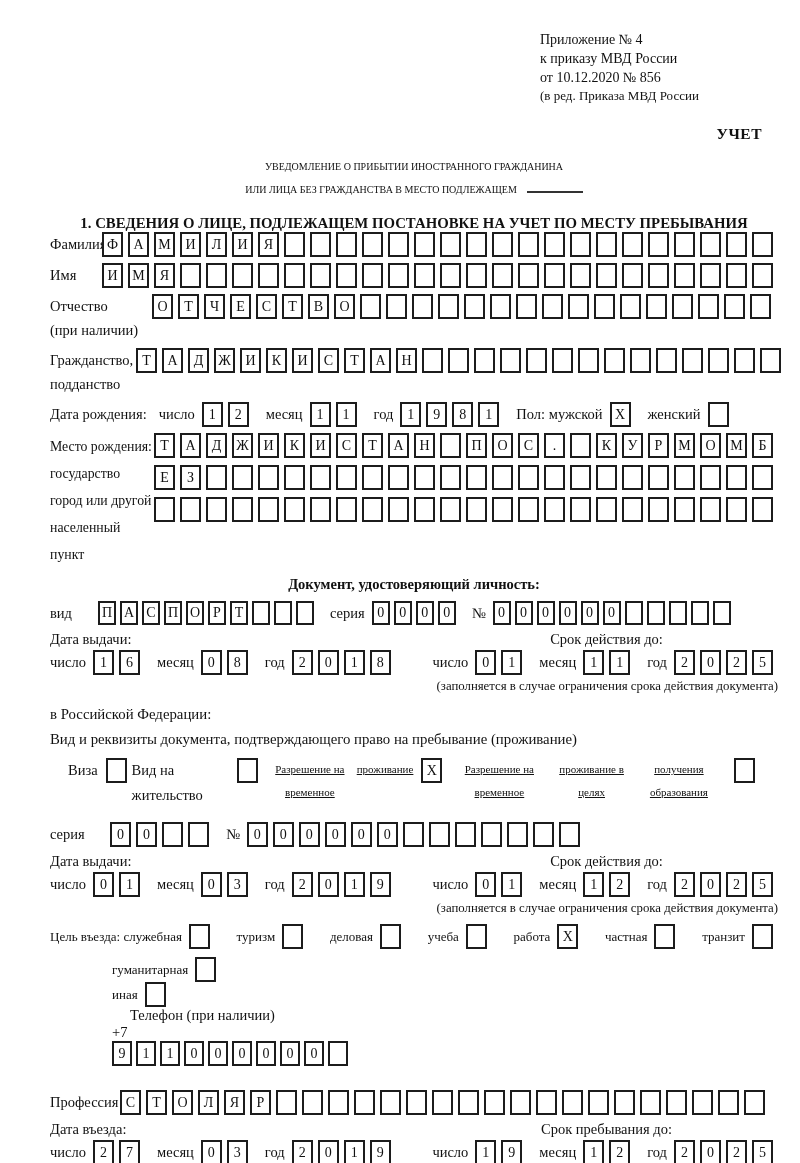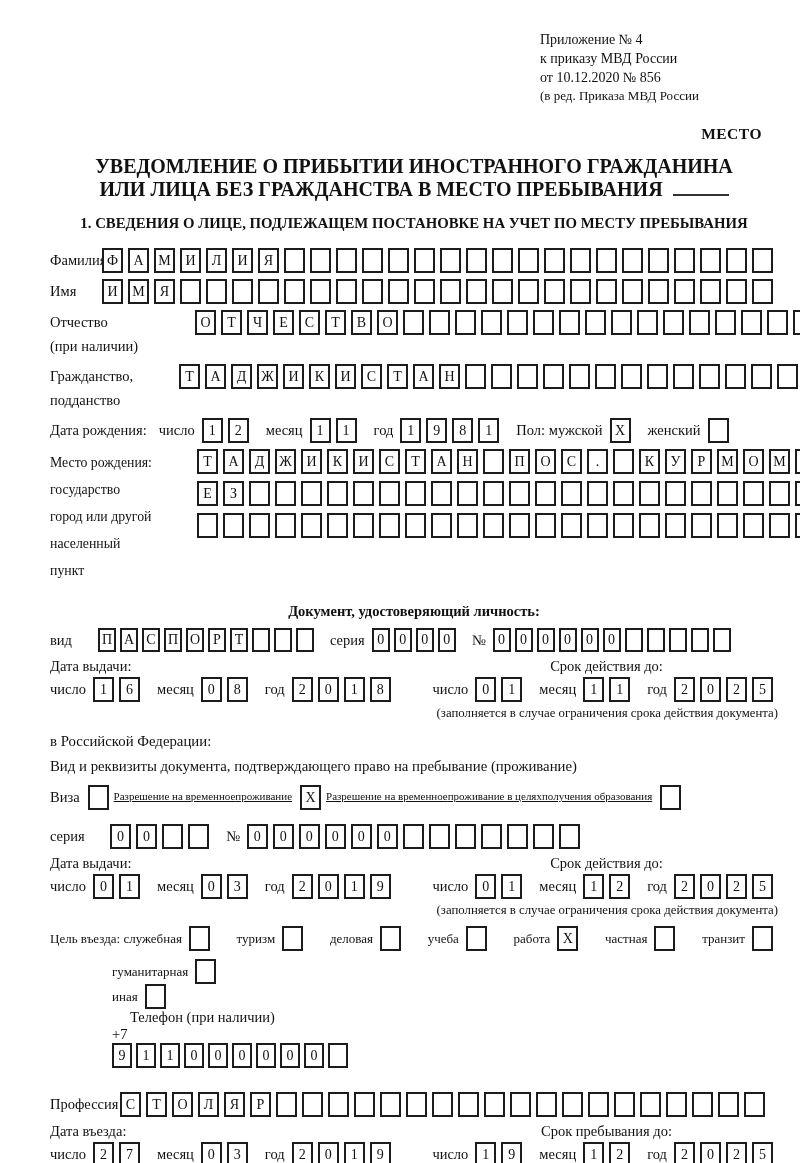--- a/index.html
+++ b/index.html
@@ -9,27 +9,27 @@
     font-family: "Liberation Serif", "DejaVu Serif", serif;
     color: #111; font-size: 15px;
   }
   .page { padding: 30px 22px 0 50px; }
 
   
   .hdr { width: 238px; margin-left: auto; font-size: 14px; line-height: 19px; }
   .hdr .small { font-size: 13px; line-height: 18px; }
   .forma { text-align: right; padding-right: 16px; font-weight: bold; font-size: 15.5px; margin: 20px 0 12px; letter-spacing: .5px; }
 
-  .title { text-align: center; font-weight: bold; font-size: 20px; line-height: 23px; margin-bottom: 14px; }
+  .title { text-align: center; font-weight: normal; font-size: 10px; line-height: 23px; margin-bottom: 14px; }
   .blank-line { display: inline-block; width: 56px; height: 13px; border-bottom: 2.5px solid #333; margin-left: 10px; }
 
-  .sec-heading { font-weight: bold; font-size: 14.8px; text-align: center; margin: 10px 0 16px; }
+  .sec-heading { font-weight: bold; font-size: 14.8px; text-align: center; margin: 10px 0 0; }
 
   .row { display: flex; align-items: center; margin-bottom: 6px; }
-  .row.top { align-items: flex-start; gap: 43px; }
+  .row.top { align-items: flex-start; }
   .lbl { flex: none; font-size: 14.5px; }
   .lbl-stack { flex: none; display: flex; flex-direction: column; font-size: 14.5px; line-height: 24px; }
   .w-name { width: 52px; }
   .w-pat  { width: 102px; }
   .w-cit  { width: 86px; }
   .w-bp   { width: 104px; font-size: 13.8px; line-height: 27px; }
   .w-prof { width: 70px; }
   .w-rep  { width: 92px; font-size: 13.8px; line-height: 21px; }
 
   .cells { display: inline-flex; flex: none; }
@@ -39,33 +39,33 @@
     display: inline-flex; align-items: center; justify-content: center;
     font-size: 14px; font-family: "Liberation Serif", serif;
   }
   .compact .cell { width: 18px; margin-right: 4px; height: 24px; }
   .rows-col { display: flex; flex-direction: column; }
   .rows-col .cells { margin-bottom: 7px; }
 
   .dlbl { flex: none; margin: 0 7px 0 12px; font-size: 14.5px; }
   .dlbl.first { margin-left: 0; }
 
-  .center-heading { text-align: center; font-weight: bold; font-size: 14.5px; margin: 19px 0 8px; }
+  .center-heading { text-align: center; font-weight: bold; font-size: 14.5px; margin: 8px 0 8px; }
 
   .date-heads { display: flex; font-size: 14.5px; margin: 4px 0 2px; }
   .dh-left { width: 385px; }
   .dh-right { flex: 1; text-align: center; }
   .date-cols { display: flex; margin-bottom: 4px; }
   .dc-left { width: 385px; display: flex; align-items: center; }
   .dc-right { flex: 1; display: flex; align-items: center; }
   .note { text-align: right; font-size: 12.8px; margin: 0 0 8px; }
 
   .plain { font-size: 14.8px; line-height: 25px; }
 
-  .permits { display: flex; justify-content: flex-start; align-items: flex-start; margin: 6px 0 14px; }
+  .permits { display: flex; justify-content: space-between; align-items: flex-start; margin: 6px 18px 14px; }
   .p-item { display: flex; align-items: flex-start; }
   .p-item .txt { font-size: 14.5px; margin-right: 8px; line-height: 25px; }
   .p-item .stack { display: flex; flex-direction: row; text-align: center; font-size: 11px; line-height: 23px; margin-right: 8px; text-decoration: underline; }
 
   .purpose-row { display: flex; justify-content: space-between; align-items: center; margin-bottom: 8px; }
   .pp { display: flex; align-items: center; }
   .pp .txt { margin-right: 7px; font-size: 13px; }
   .purpose-row2 { display: flex; align-items: flex-start; margin-bottom: 24px; padding-left: 62px; flex-direction: column; }
   .purpose-row2 .pp { margin-right: 26px; }
   .phone-lbl { font-size: 14.5px; margin: 0 14px 0 18px; }
@@ -77,26 +77,26 @@
 
 <div class="page">
 
   <div class="hdr">
     <div>Приложение № 4</div>
     <div>к приказу МВД России</div>
     <div>от 10.12.2020 № 856</div>
     <div class="small">(в ред. Приказа МВД России</div>
   </div>
 
-  <div class="forma">МЕСТО</div>
+  <div class="forma">УЧЕТ</div>
 
   <div class="title">
     <div>УВЕДОМЛЕНИЕ О ПРИБЫТИИ ИНОСТРАННОГО ГРАЖДАНИНА</div>
     <div>
-      <span>ИЛИ ЛИЦА БЕЗ ГРАЖДАНСТВА В МЕСТО ПРЕБЫВАНИЯ</span><span class="blank-line"></span>
+      <span>ИЛИ ЛИЦА БЕЗ ГРАЖДАНСТВА В МЕСТО ПОДЛЕЖАЩЕМ</span><span class="blank-line"></span>
     </div>
   </div>
 
   <div class="sec-heading">1. СВЕДЕНИЯ О ЛИЦЕ, ПОДЛЕЖАЩЕМ ПОСТАНОВКЕ НА УЧЕТ ПО МЕСТУ ПРЕБЫВАНИЯ</div>
 
   <div class="row">
     <span class="lbl w-name">Фамилия</span>
     <span class="cells">
         <span class="cell">Ф</span>
         <span class="cell">А</span>
@@ -433,20 +433,26 @@
   <div class="plain">Вид и реквизиты документа, подтверждающего право на пребывание (проживание)</div>
 
   <div class="permits">
     <div class="p-item">
       <span class="txt">Виза</span>
       <span class="cells">
           <span class="cell"></span>
         </span>
     </div>
     <div class="p-item">
+      <span class="txt">Вид на жительство</span>
+      <span class="cells">
+          <span class="cell"></span>
+        </span>
+    </div>
+    <div class="p-item">
       <span class="stack">
         <span>Разрешение на временное</span>
         <span>проживание</span>
       </span>
       <span class="cells">
           <span class="cell">X</span>
         </span>
     </div>
     <div class="p-item">
       <span class="stack">

